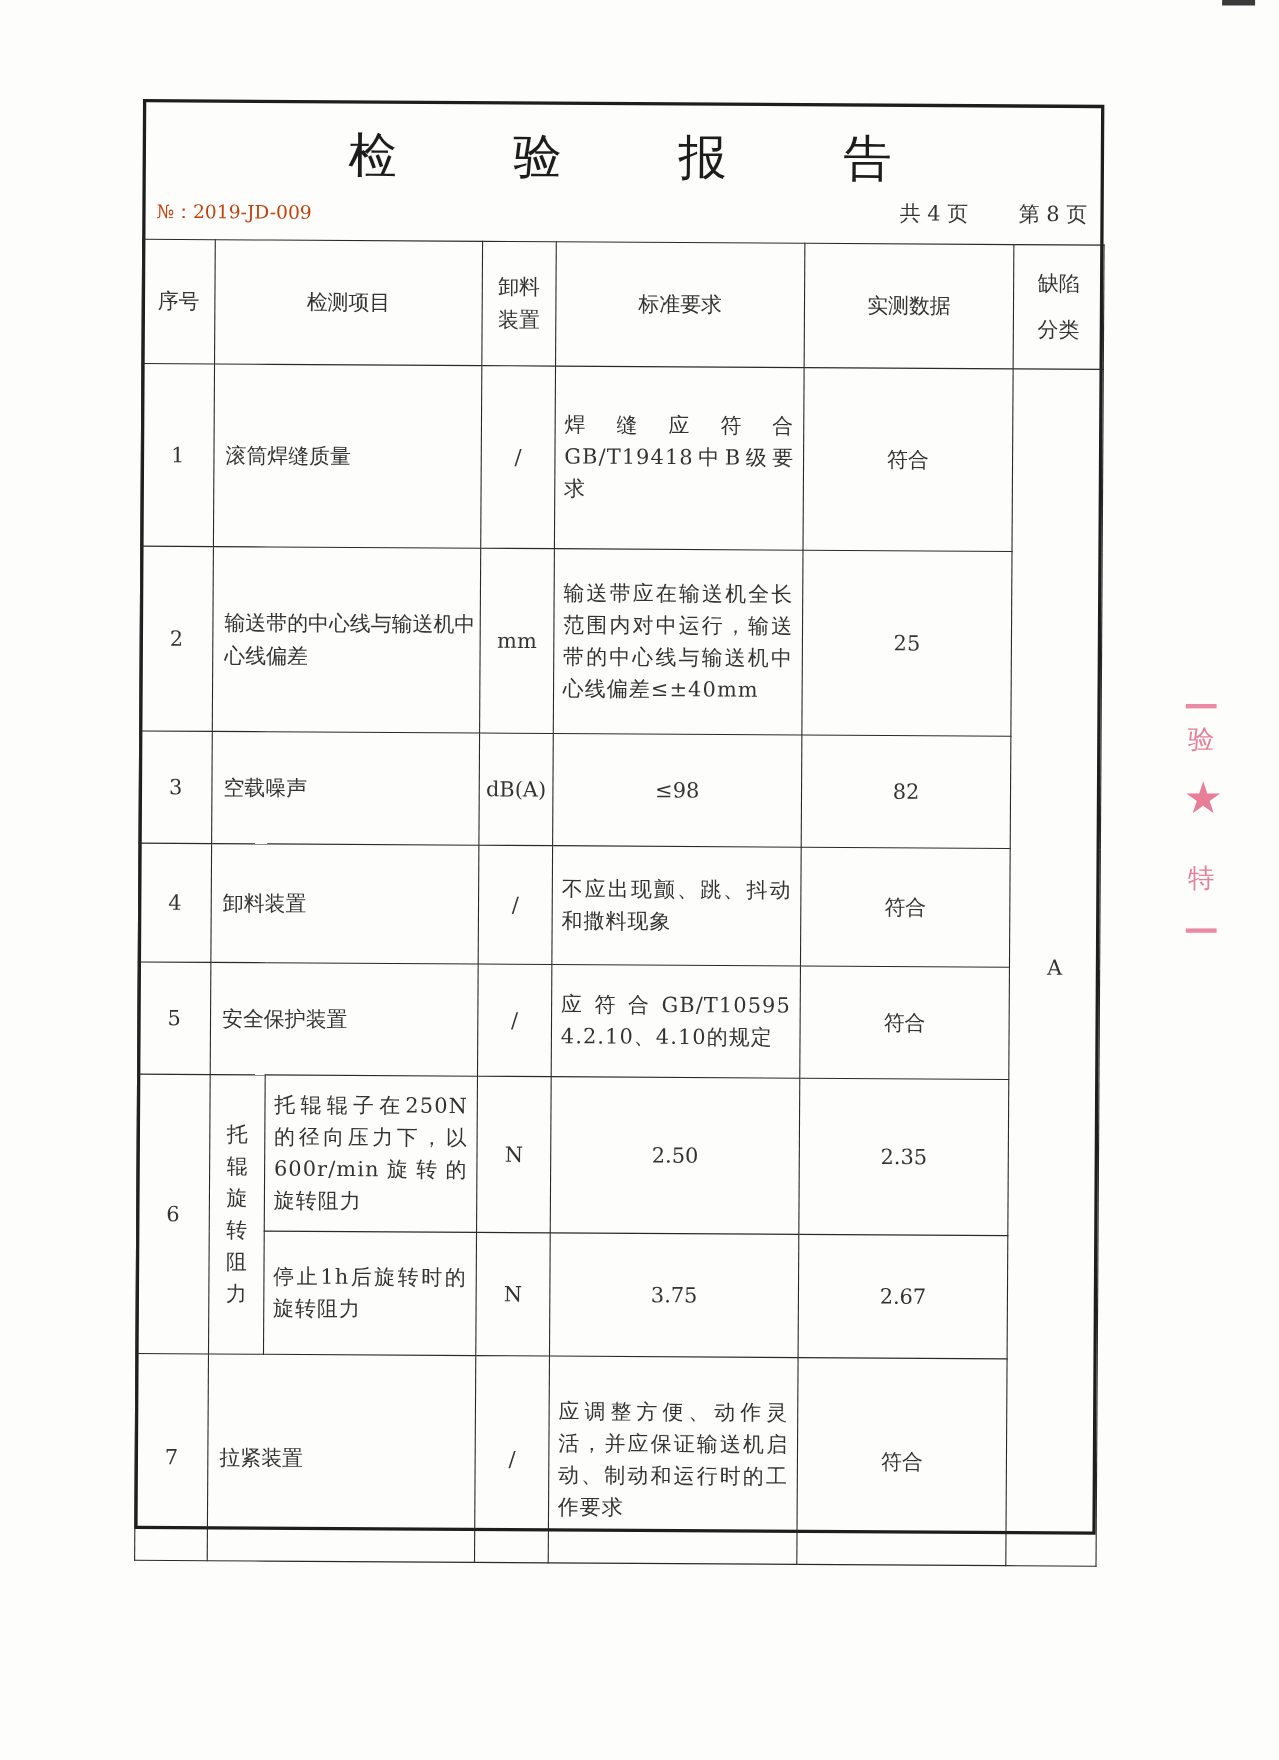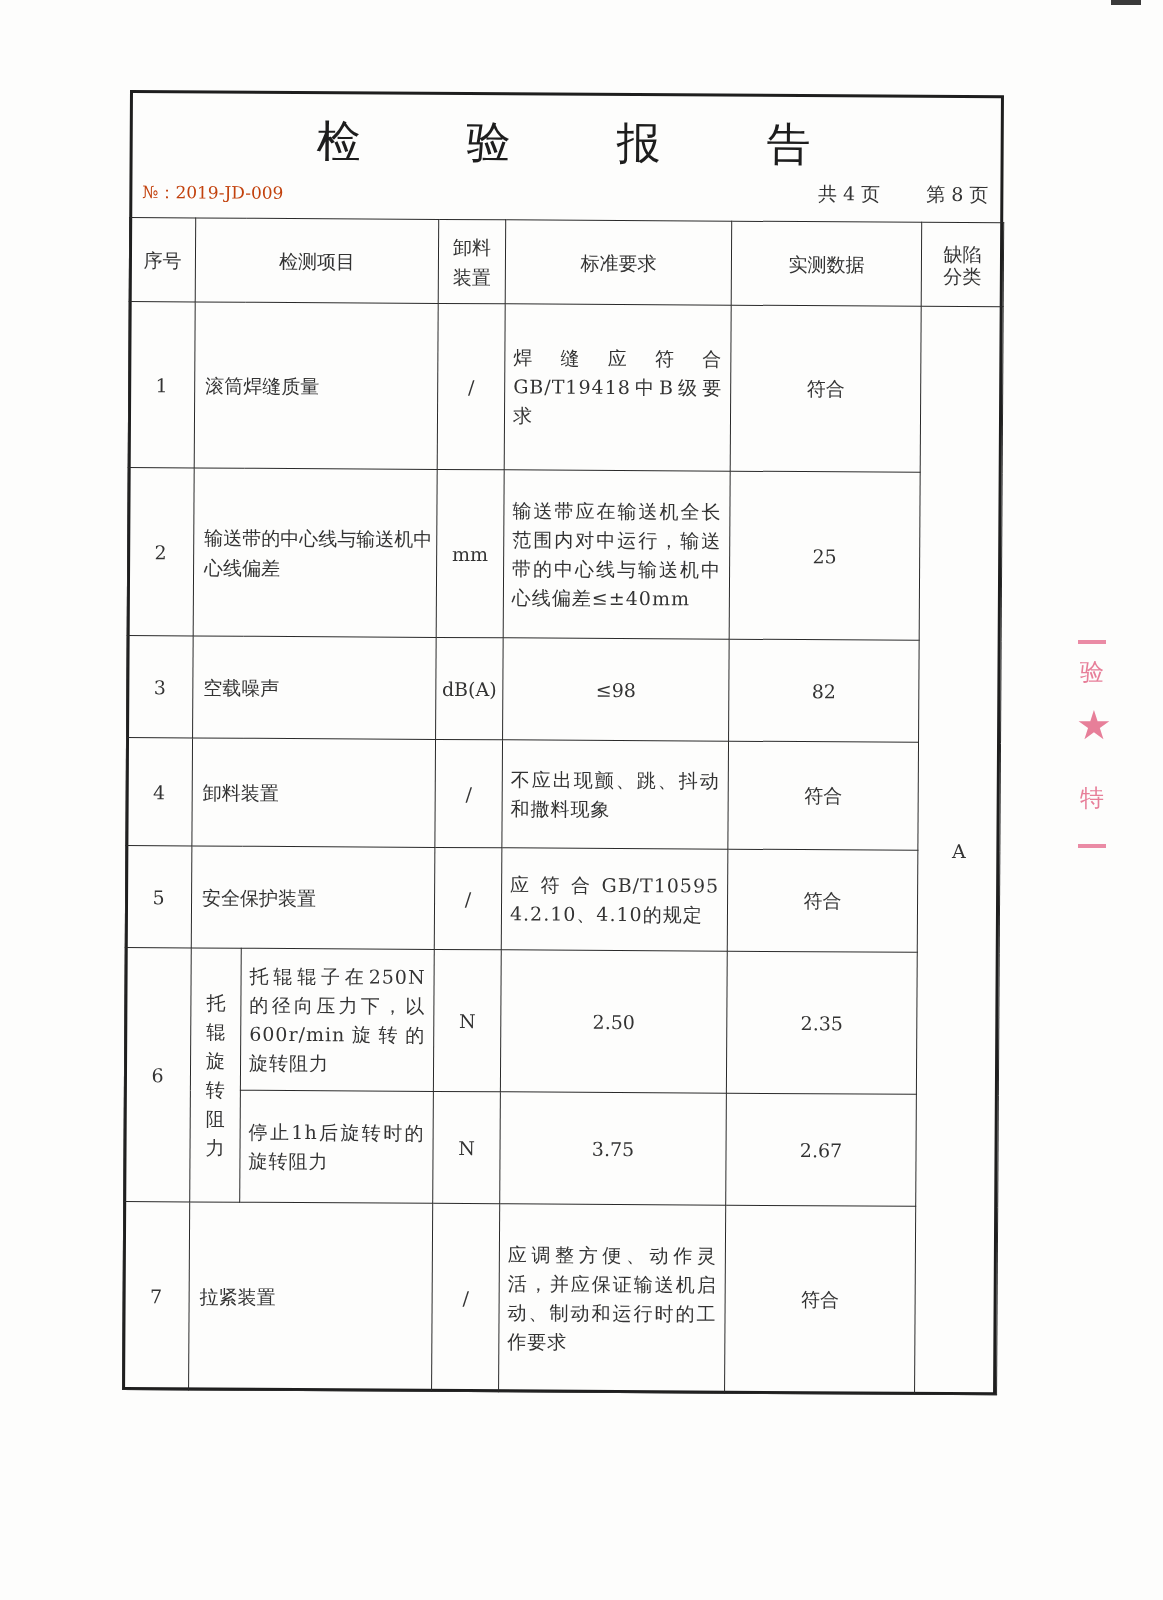--- a/index.html
+++ b/index.html
@@ -70,21 +70,21 @@
     <tbody>
         <tr style="height:84px">
       <th>序号</th>
       <th colspan="2">检测项目</th>
       <th>
             <div style="width:44px;margin:0 auto;line-height:30px">卸料装置</div>
           </th>
       <th>标准要求</th>
       <th>实测数据</th>
       <th>
-            <div style="width:44px;margin:0 auto;line-height:22px">缺陷分类</div>
+            <div style="width:44px;margin:14px auto;line-height:42px">缺陷分类</div>
           </th>
     </tr>
 
     <tr style="height:166px">
       <td class="c">1</td>
       <td colspan="2" class="item">滚筒焊缝质量</td>
       <td class="c">/</td>
       <td class="std">焊缝应符合GB/T19418中B级要求</td>
       <td class="c">符合</td>
       <td rowspan="8" class="c">A</td>

